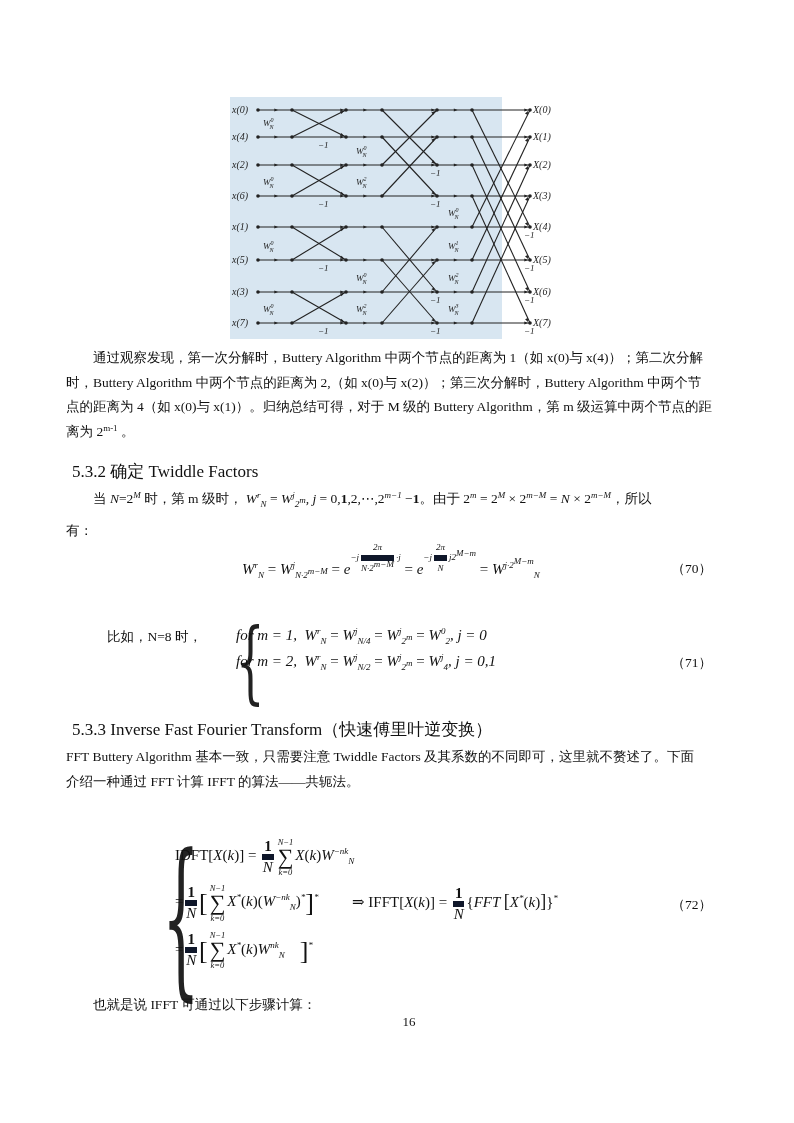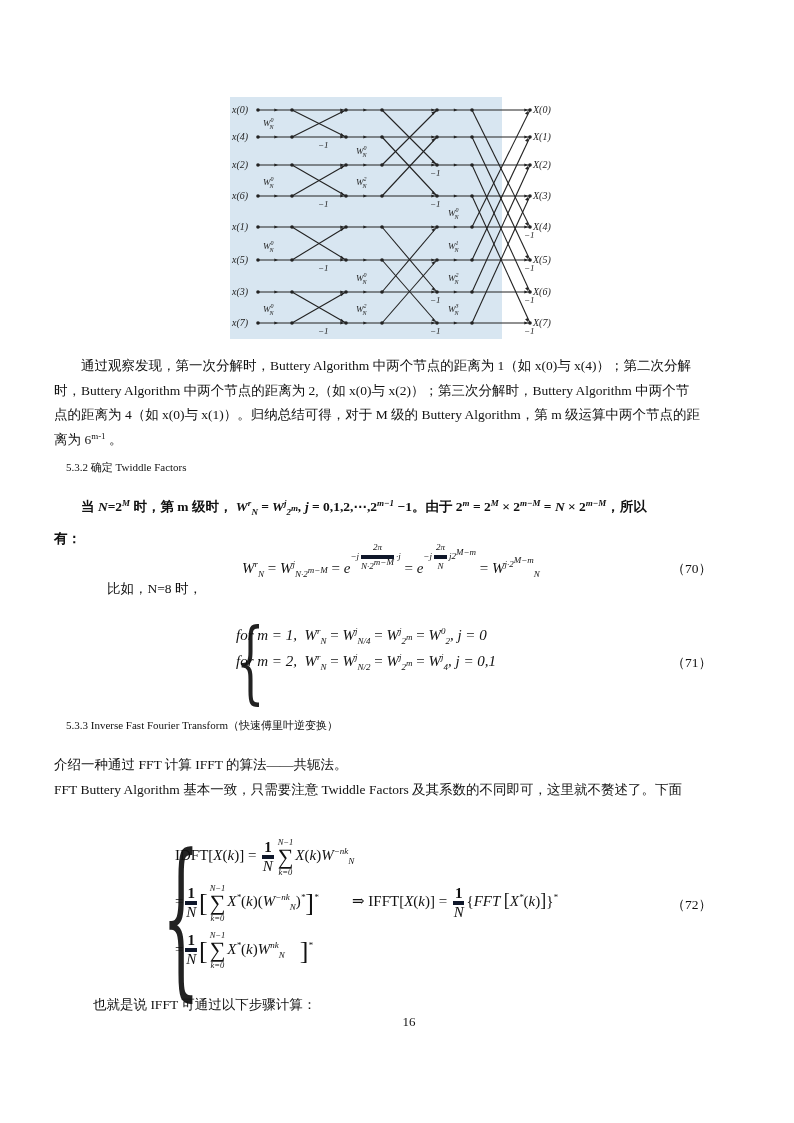--- a/index.html
+++ b/index.html
@@ -1,28 +1,28 @@
 <!DOCTYPE html>
 <html><head>
 <meta charset="utf-8">
 <style>
   html, body { margin:0; padding:0; background:#fff; }
   body { width:794px; height:1123px; position:relative; overflow:hidden;
          font-family:"Liberation Serif","DejaVu Serif",serif; color:#111; font-size:13.5px; }
   .abs { position:absolute; }
-  .para { position:absolute; left:54px; width:662px; line-height:24.5px; text-align:justify;margin-top:8px; }
+  .para { position:absolute; left:66px; width:662px; line-height:24.5px; text-align:justify; }
   .indent { text-indent:27px; }
-  .heading { position:absolute; left:66px; font-size:11px;text-align:right; }
+  .heading { position:absolute; left:72px; font-size:17px;text-align:right; }
   .eqnum { position:absolute; right:82px; font-size:13.5px; }
   .math { font-family:"Liberation Serif","DejaVu Serif",serif; font-style:italic; white-space:nowrap; }
   .up { font-style:normal; }
   sup, sub { font-size:9px; line-height:0; }
   .frac { display:inline-block; vertical-align:middle; text-align:center; margin:0 2px; }
   .frac > span { display:block; line-height:15px; }
-  .frac > span.num { border-bottom:4px solid #0f172a; padding:0 2px; }
+  .frac > span.num { border-bottom:6px solid #0f172a; padding:0 2px; }
   .bigsum { display:inline-block; vertical-align:middle; text-align:center; line-height:10px; margin:0 2px; }
   .bigsum .s { font-size:22px; line-height:20px; display:block; font-style:normal; }
   .bigsum .lim { font-size:8.5px; display:block; }
   .brace { position:absolute; font-size:60px; font-family:"DejaVu Serif",serif; font-weight:100; color:#222; }
   #diagram { position:absolute; left:230px; top:97px; width:272px; height:242px; background:#d8e6f1; }
   .page-num { position:absolute; left:0; width:794px; top:1014px; text-align:center; font-size:13px;margin-left:12px; }
 </style>
 </head>
 <body>
 
@@ -268,55 +268,55 @@
       <text x="294" y="206" font-size="9" font-family="Liberation Serif, serif" font-style="italic" fill="#222" text-anchor="start">−1</text>
       <text x="218" y="215" font-size="9" font-family="Liberation Serif, serif" font-style="italic" fill="#222" text-anchor="start">W<tspan dy="-4" font-size="6">3</tspan><tspan dx="-4" dy="7" font-size="6">N</tspan></text>
       <text x="294" y="237" font-size="9" font-family="Liberation Serif, serif" font-style="italic" fill="#222" text-anchor="start">−1</text>
     </svg>
 </div>
 
 <div class="para" style="top:346px;">
   <div class="indent">通过观察发现，第一次分解时，Buttery Algorithm 中两个节点的距离为 1（如 x(0)与 x(4)）；第二次分解</div>
   <div>时，Buttery Algorithm 中两个节点的距离为 2,（如 x(0)与 x(2)）；第三次分解时，Buttery Algorithm 中两个节</div>
   <div>点的距离为 4（如 x(0)与 x(1)）。归纳总结可得，对于 M 级的 Buttery Algorithm，第 m 级运算中两个节点的距</div>
-  <div><span>离为 6</span><sup>m-1</sup><span> 。</span></div>
+  <div><span>离为 2</span><sup>m-1</sup><span> 。</span></div>
 </div>
 
 <div class="heading" style="top:460px;">5.3.2 确定 Twiddle Factors</div>
 
-<div class="para" style="top:486px; line-height:26px;font-weight:bold;">
+<div class="para" style="top:486px; line-height:26px;">
   <div class="indent">
     <span>当 </span>
     <span class="math">N</span><span class="math up">=2</span><sup class="math">M</sup>
     <span> 时，第 m 级时，</span>
     <span class="math">W<sup>r</sup><sub>N</sub> <span class="up">=</span> W<sup>j</sup><sub>2<sup>m</sup></sub>, j <span class="up">= 0,<b>1</b>,2,⋯,2</span><sup>m−1</sup><span class="up"> −<b>1</b></span></span><span>。由于 </span>
     <span class="math"><span class="up">2</span><sup>m</sup> <span class="up">= 2</span><sup>M</sup> <span class="up">× 2</span><sup>m−M</sup> <span class="up">=</span> N <span class="up">× 2</span><sup>m−M</sup></span><span>，所以</span>
   </div>
   <div style="margin-top:6px;">有：</div>
 </div>
 
 <div class="abs math" style="left:242px; top:548px; font-size:15px;">
   W<sup>r</sup><sub>N</sub> <span class="up">=</span> W<sup>j</sup><sub>N·2<sup>m−M</sup></sub> <span class="up">=</span> e<sup style="font-size:9px; position:relative; top:-8px;">−j<span class="frac" style="font-size:9px;"><span class="num">2π</span><span>N·2<sup>m−M</sup></span></span>·j</sup> <span class="up">=</span> e<sup style="font-size:9px; position:relative; top:-8px;">−j<span class="frac" style="font-size:9px;"><span class="num">2π</span><span>N</span></span>j2<sup>M−m</sup></sup> <span class="up">=</span> W<sup>j·2<sup>M−m</sup></sup><sub>N</sub>
 </div>
 <div class="eqnum" style="top:560px;text-align:center;">（70）</div>
 
-<div class="abs" style="left:107px; top:580px;text-align:center;">比如，N=8 时，</div>
+<div class="abs" style="left:107px; top:628px;text-align:center;">比如，N=8 时，</div>
 
 <div class="brace" style="left:236px; top:608px; font-size:90px; transform:scaleX(0.5); transform-origin:left;">{</div>
 <div class="abs math" style="left:236px; top:622px; line-height:26px; font-size:15px;">
   <div><span>for m = 1,</span>&nbsp; W<sup>r</sup><sub>N</sub> <span class="up">=</span> W<sup>j</sup><sub>N/4</sub> <span class="up">=</span> W<sup>j</sup><sub>2<sup>m</sup></sub> <span class="up">=</span> W<sup>0</sup><sub>2</sub>, <span>j = 0</span></div>
   <div><span>for m = 2,</span>&nbsp; W<sup>r</sup><sub>N</sub> <span class="up">=</span> W<sup>j</sup><sub>N/2</sub> <span class="up">=</span> W<sup>j</sup><sub>2<sup>m</sup></sub> <span class="up">=</span> W<sup>j</sup><sub>4</sub>, <span>j = 0,1</span></div>
 </div>
 <div class="eqnum" style="top:654px;">（71）</div>
 
 <div class="heading" style="top:718px;">5.3.3 Inverse Fast Fourier Transform（快速傅里叶逆变换）</div>
 
 <div class="para" style="top:744px; line-height:25px;">
+  <div>FFT Buttery Algorithm 基本一致，只需要注意 Twiddle Factors 及其系数的不同即可，这里就不赘述了。下面</div>
   <div>介绍一种通过 FFT 计算 IFFT 的算法——共轭法。</div>
-  <div>FFT Buttery Algorithm 基本一致，只需要注意 Twiddle Factors 及其系数的不同即可，这里就不赘述了。下面</div>
 </div>
 
 <div class="brace" style="left:162px; top:818px; font-size:170px; transform:scaleX(0.35); transform-origin:left;">{</div>
 <div class="abs math" style="left:175px; top:832px; font-size:15px; line-height:46px;">
   <div><span class="up">IDFT[</span>X<span class="up">(</span>k<span class="up">)] =</span> <span class="frac up"><span class="num"><b>1</b></span><span><i>N</i></span></span><span class="bigsum"><span class="lim">N−1</span><span class="s">∑</span><span class="lim">k=0</span></span>X<span class="up">(</span>k<span class="up">)</span>W<sup>−nk</sup><sub>N</sub></div>
   <div><span class="up">=</span><span class="frac up"><span class="num"><b>1</b></span><span><i>N</i></span></span><span class="up" style="font-size:26px; vertical-align:middle;">[</span><span class="bigsum"><span class="lim">N−1</span><span class="s">∑</span><span class="lim">k=0</span></span>X<sup>*</sup><span class="up">(</span>k<span class="up">)(</span>W<sup>−nk</sup><sub>N</sub><span class="up">)</span><sup>*</sup><span class="up" style="font-size:26px; vertical-align:middle;">]</span><sup>*</sup></div>
   <div><span class="up">=</span><span class="frac up"><span class="num"><b>1</b></span><span><i>N</i></span></span><span class="up" style="font-size:26px; vertical-align:middle;">[</span><span class="bigsum"><span class="lim">N−1</span><span class="s">∑</span><span class="lim">k=0</span></span>X<sup>*</sup><span class="up">(</span>k<span class="up">)</span>W<sup>nk</sup><sub>N</sub>&nbsp;&nbsp;&nbsp;&nbsp;<span class="up" style="font-size:26px; vertical-align:middle;">]</span><sup>*</sup></div>
 </div>
 <div class="abs math" style="left:352px; top:886px; font-size:15px;">
   <span class="up">⇒ IFFT[</span>X<span class="up">(</span>k<span class="up">)] =</span> <span class="frac up"><span class="num"><b>1</b></span><span><i>N</i></span></span><span class="up">{</span>FFT <span class="up" style="font-size:18px;">[</span>X<sup>*</sup><span class="up">(</span>k<span class="up">)</span><span class="up" style="font-size:18px;">]</span><span class="up">}</span><sup>*</sup>

